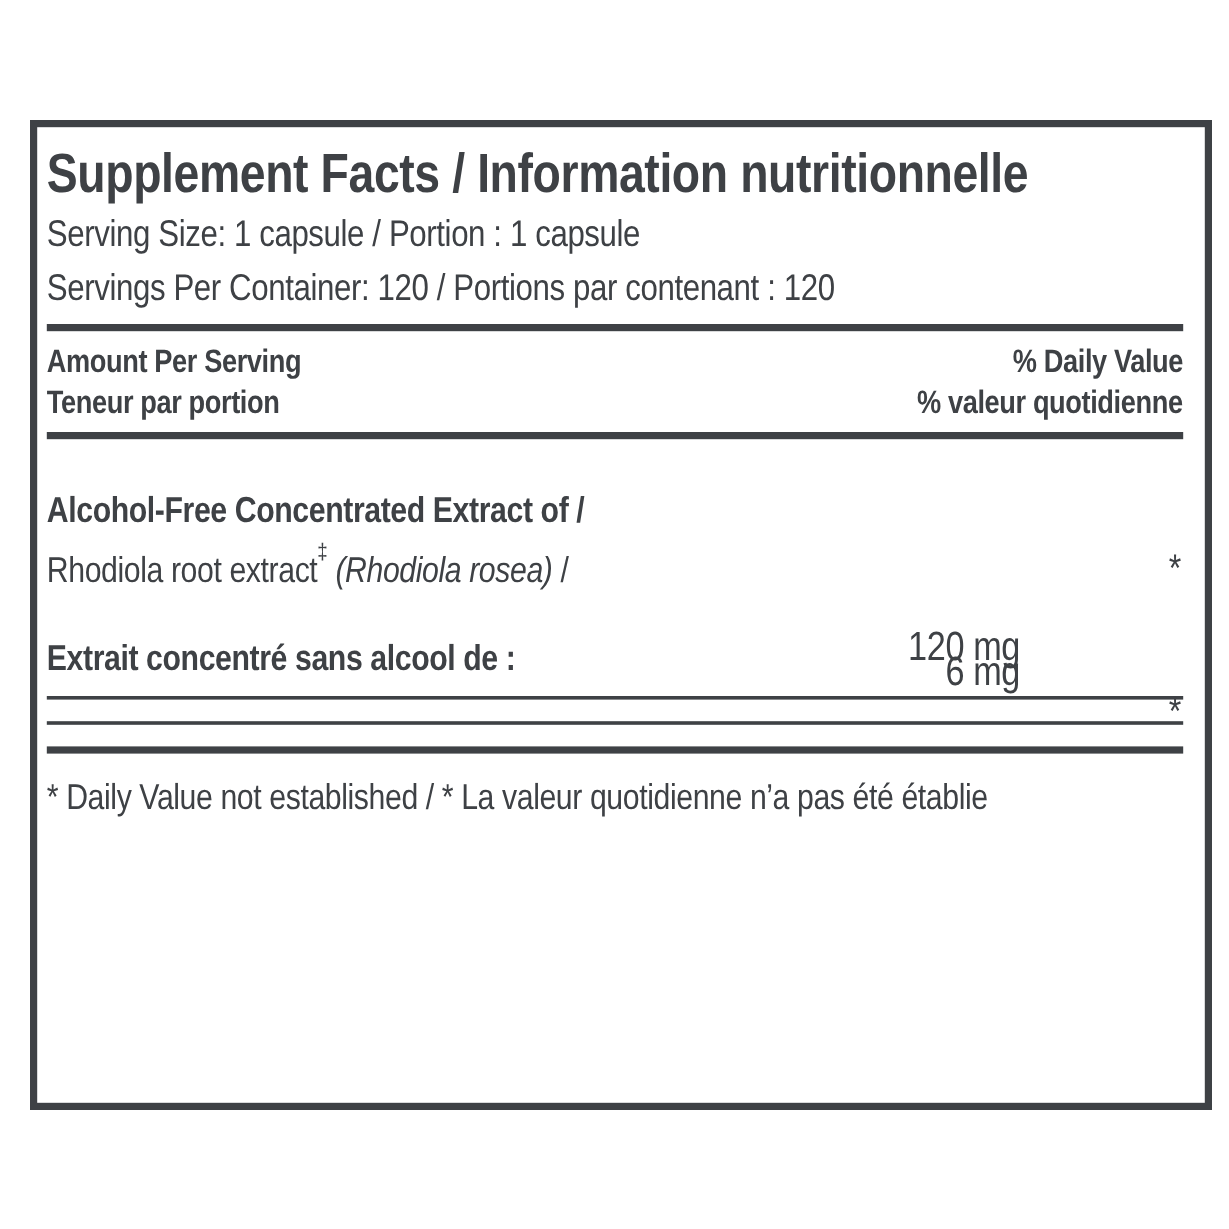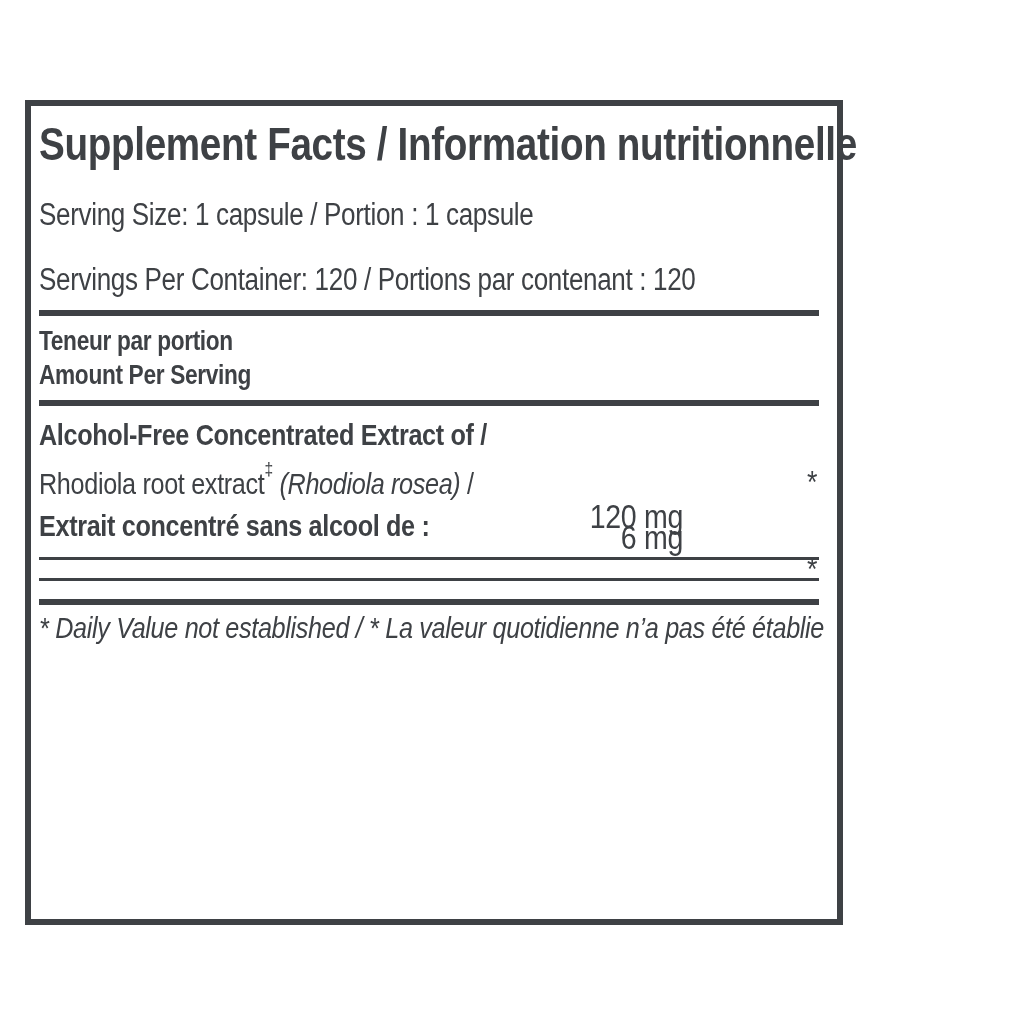--- a/index.html
+++ b/index.html
@@ -2,54 +2,54 @@
 <html><head>
 <meta charset="utf-8">
 <style>
   html,body { margin:0; padding:0; background:#ffffff; }
   .page {
     position:relative; width:1024px; height:1024px; background:#ffffff;
     font-family:"Liberation Sans", sans-serif; color:#3e4145;
     overflow:hidden;
   }
   .facts-box {
-    position:absolute; left:25px; top:100px; width:818px; height:825px;
+    position:absolute; left:25px; top:100px; width:985px; height:825px;
     box-sizing:border-box; border:6px solid #3e4145; background:#ffffff;
     padding:6px 18px 0 8px;
   }
   
   .cx  { display:inline-block; transform:scaleX(0.84); transform-origin:0 50%; white-space:nowrap; letter-spacing:-0.4px; }
   .cxr { display:inline-block; transform:scaleX(0.84); transform-origin:100% 50%; white-space:nowrap; letter-spacing:-0.4px; }
   .title {
     font-size:46px; font-weight:bold; line-height:56px; margin-top:4px;
     letter-spacing:-1px; white-space:nowrap;
   }
-  .serving-line { font-size:31px; line-height:45px; white-space:nowrap;margin-top:20px; }
+  .serving-line { font-size:31px; line-height:45px; white-space:nowrap; }
   .rule-thick { height:6px; background:#3e4145; border:0; margin:0; }
   .rule-thin  { height:3px; background:#3e4145; border:0; margin:0; }
   .rule-head  { margin-top:8px; }
   .hdr-row {
     display:flex; justify-content:space-between; align-items:flex-end;
     padding:8px 0 8px 0; font-weight:bold; font-size:27px; line-height:34px;
   }
   .hdr-right { text-align:right; }
   .nrow { position:relative; padding:8px 0 10px 0; }
   .nline { font-size:30px; line-height:42px; white-space:nowrap; }
-  .b { font-weight:bold; }
+  .b { font-weight:bold;margin-top:31px; }
   .nline i { font-style:italic; }
   sup.dg { font-size:62%; position:relative; top:-0.42em; }
   .amount {
     position:absolute; right:136px; bottom:24px; font-size:34px; line-height:34px;
     text-align:right;
   }
   .dv {
     position:absolute; right:2px; top:50%; transform:translateY(-50%);
     font-size:32px; line-height:32px; text-align:right;
   }
-  .footnotes { padding-top:2px;font-style:italic; }
+  .footnotes { padding-top:16px; }
   .foot-line { font-size:30px; line-height:42px; white-space:nowrap; }
 </style>
 </head>
 <body>
 
 <div class="page">
   <div class="facts-box">
 
     <div class="title">
       <span class="cx">Supplement Facts / Information nutritionnelle</span>
@@ -59,22 +59,26 @@
       <span class="cx">Serving Size: 1 capsule / Portion : 1 capsule</span>
     </div>
     <div class="serving-line">
       <span class="cx">Servings Per Container: 120 / Portions par contenant : 120</span>
     </div>
 
     <div class="rule-thick rule-head"></div>
 
     <div class="hdr-row">
       <div class="hdr-left">
+        <div><span class="cx">Amount Per Serving</span></div>
         <div><span class="cx">Teneur par portion</span></div>
-        <div><span class="cx">Amount Per Serving</span></div>
+      </div>
+      <div class="hdr-right">
+        <div><span class="cxr">% Daily Value</span></div>
+        <div><span class="cxr">% valeur quotidienne</span></div>
       </div>
     </div>
 
     <div class="rule-thick"></div>
 
     <div class="nrow">
       <div class="nline b">
         <span class="cx">Alcohol-Free Concentrated Extract of /</span>
       </div>
       <div class="nline">

